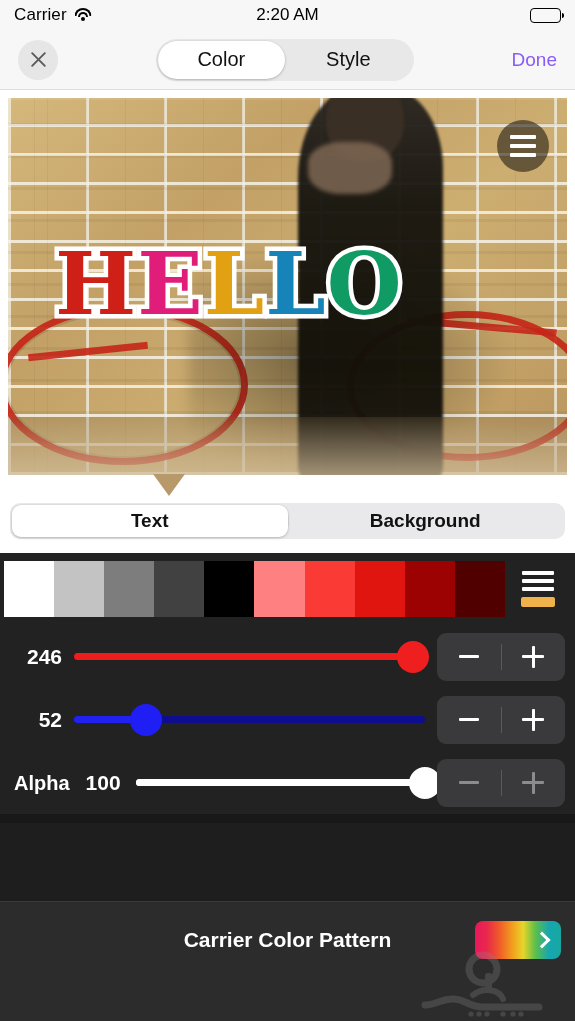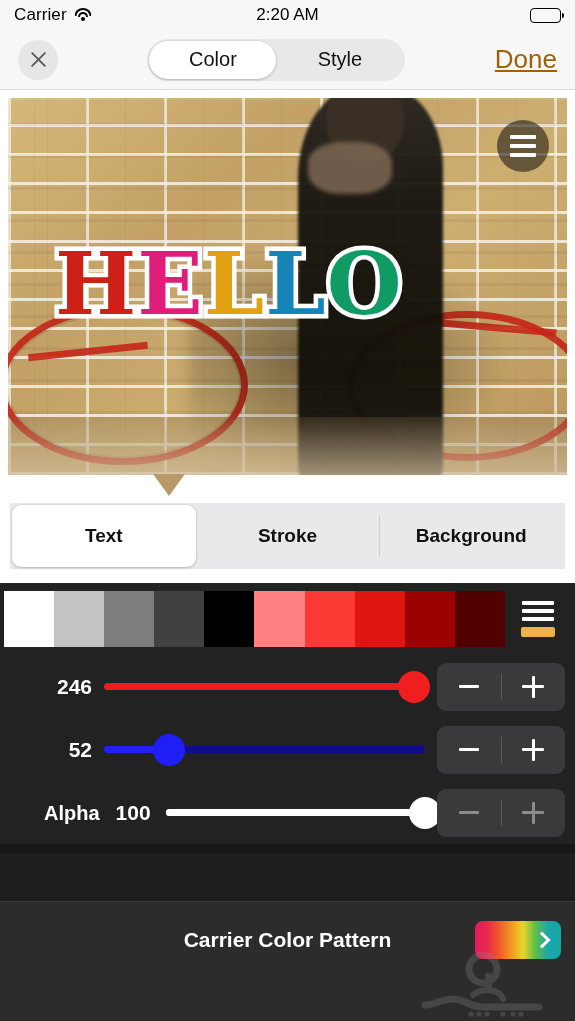--- a/index.html
+++ b/index.html
@@ -54,21 +54,21 @@
     display: flex; padding: 2px; position: relative;
   }
   .seg-top .seg {
     flex: 1; display: flex; align-items: center; justify-content: center;
     font-size: 20px; color: #111; border-radius: 19px; cursor: pointer;
   }
   .seg-top .seg.active {
     background: #fff; box-shadow: 0 1px 3px rgba(0,0,0,.22), 0 0 0 .5px rgba(0,0,0,.04);
     font-weight: 500;
   }
-  .done-btn { font-size: 26px; color: #a16207; cursor: pointer; flex: none; text-decoration: underline; }
+  .done-btn { font-size: 19px; color: #8b5cf6; cursor: pointer; flex: none; }
 
   
   .preview-wrap { background: #fff; padding: 8px 8px 0 8px; }
   .preview {
     position: relative; width: 559px; height: 377px; overflow: hidden;
     background: #c9a96b;
   }
   .brick {
     position: absolute; inset: 0;
     background-color: #c4a168;
@@ -157,21 +157,21 @@
   }
   .preview-notch::before{
     content:""; position:absolute; left: 137px; top:-1px;
     border-left: 16px solid transparent; border-right: 16px solid transparent;
     border-top: 22px solid #b8996a;
   }
 
   
   .seg-two-wrap { background: #fff; padding: 8px 10px 14px 10px; }
   .seg-two {
-    height: 66px; background: #e9e9eb; border-radius: 0;
+    height: 36px; background: #e9e9eb; border-radius: 10px;
     display: flex; padding: 2px; position: relative;
   }
   .seg-two .seg {
     flex: 1; display: flex; align-items: center; justify-content: center;
     font-size: 19px; font-weight: 700; color: #111; border-radius: 9px; cursor: pointer;
     position: relative;
   }
   .seg-two .seg.active {
     background: #fff; box-shadow: 0 1px 3px rgba(0,0,0,.20), 0 0 0 .5px rgba(0,0,0,.05);
   }
@@ -190,21 +190,21 @@
   .palette-menu {
     width: 66px; display: flex; flex-direction: column; align-items: center; gap: 6px;
     cursor: pointer;
   }
   .palette-menu .lines { display: flex; flex-direction: column; gap: 4px; }
   .palette-menu .lines i { width: 32px; height: 4px; background: #fff; border-radius: 1px; display:block; }
   .palette-menu .chip { width: 34px; height: 10px; border-radius: 2px; }
 
   
   .slider-row {
-    display: flex; align-items: center; height: 63px; padding: 0 10px; margin-left: 30px;
+    display: flex; align-items: center; height: 63px; padding: 0 10px;
   }
   .slider-label {
     width: 56px; text-align: right; color: #fff; font-size: 21px; font-weight: 700;
     flex: none; padding-right: 4px;
   }
   .alpha-head { width: 118px; display:flex; align-items: baseline; gap: 16px; flex:none; padding-left: 4px; }
   .alpha-head .t { color:#fff; font-size: 20px; font-weight: 700; }
   .alpha-head .v { color:#fff; font-size: 21px; font-weight: 700; }
   .track-wrap { flex: 1; position: relative; height: 30px; display: flex; align-items: center; margin: 0 12px 0 8px; }
   .track { position: absolute; left: 0; right: 0; height: 7px; border-radius: 4px; }
@@ -318,21 +318,20 @@
           <i></i>
           <i></i>
       </div>
     </div>
     <div class="preview-notch"></div>
   </div>
 
   <div class="seg-two-wrap">
     <div class="seg-two">
       <div class="seg active">Text</div>
-      <div class="seg">Stroke</div>
       <div class="seg divided">Background</div>
     </div>
   </div>
 
   <div class="dark-panel">
 
     <div class="swatch-row">
       <div class="swatches" id="swatches">
           <div class="sw" style="background: rgb(255, 255, 255);"></div>
           <div class="sw" style="background: rgb(195, 195, 195);"></div>

